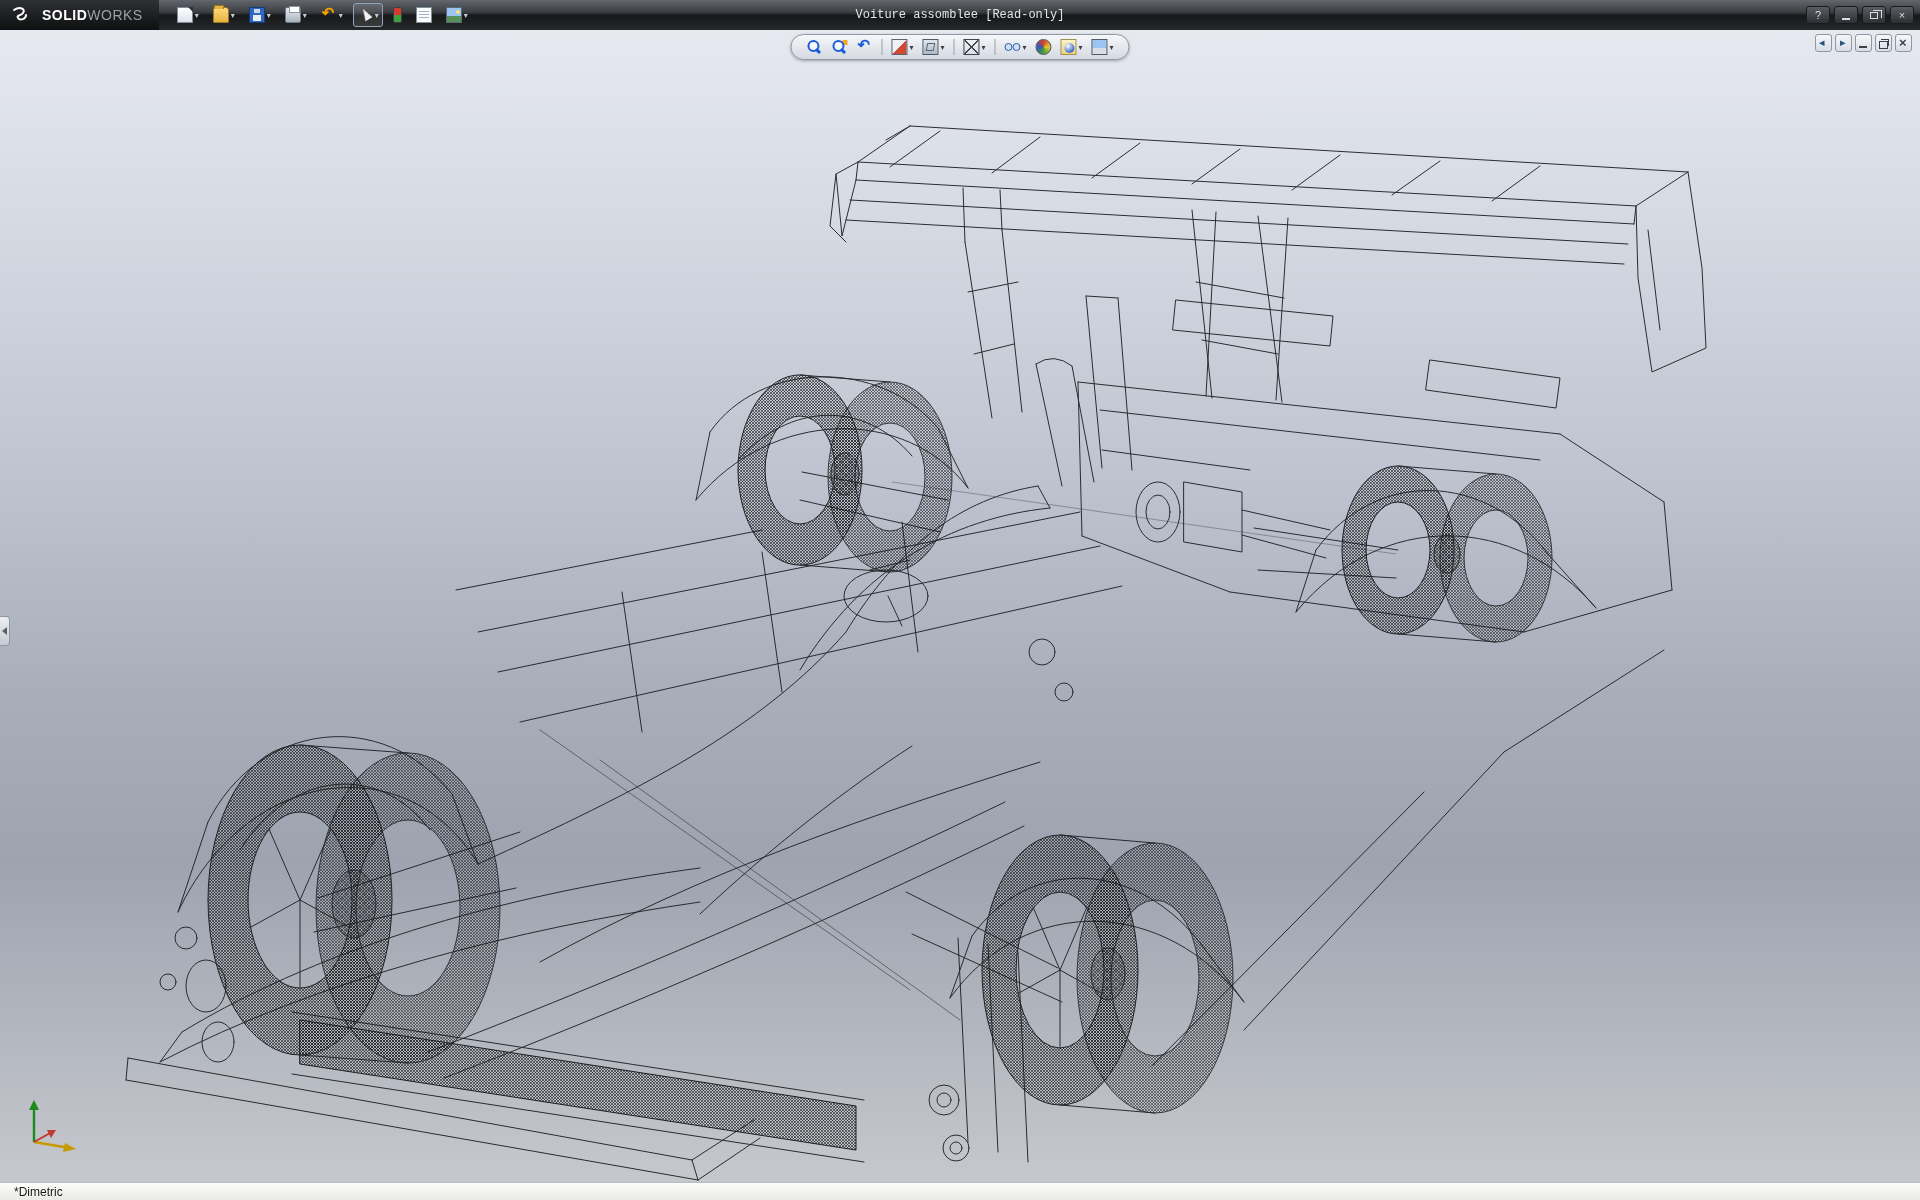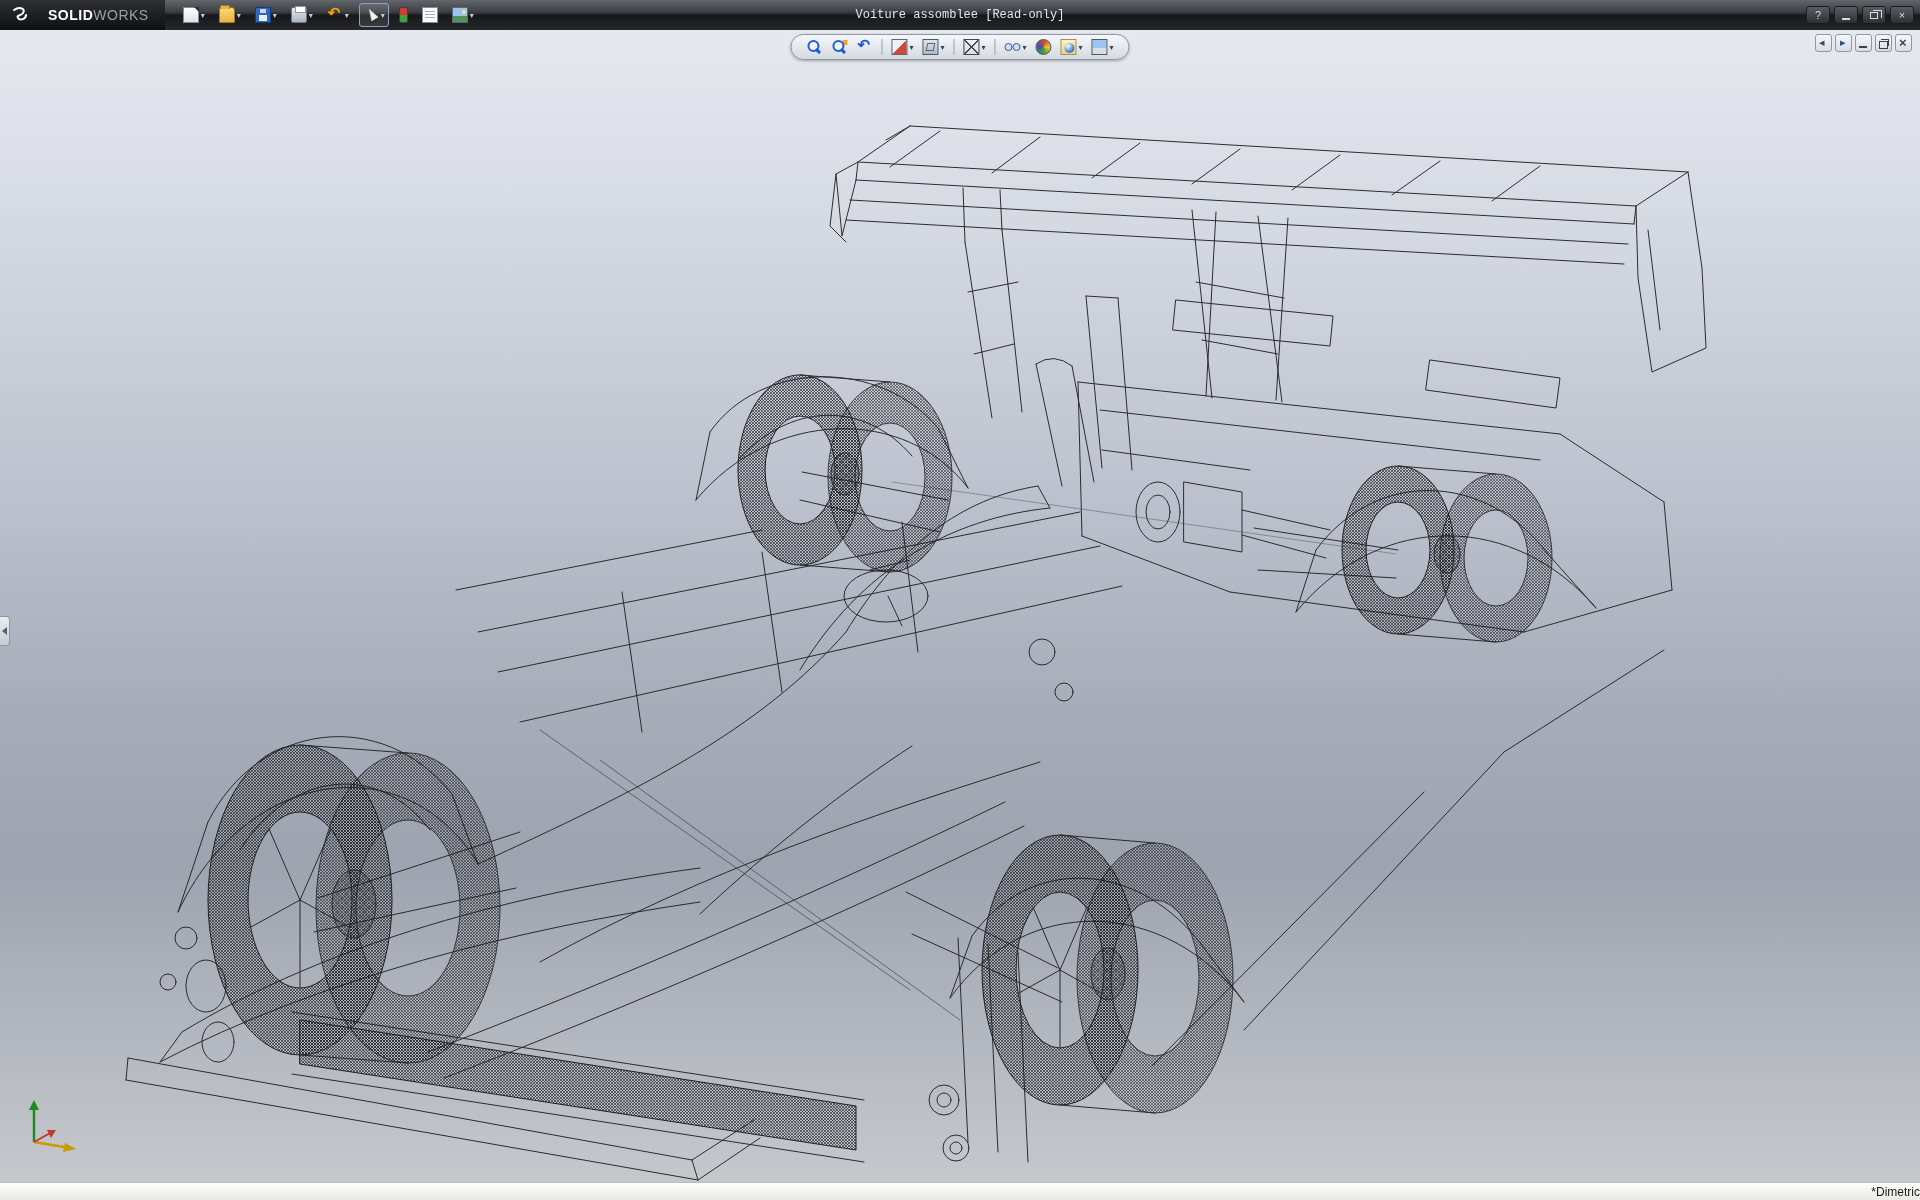--- a/index.html
+++ b/index.html
@@ -9,21 +9,21 @@
     background: #9aa0ac;
   }
 
   
   .titlebar {
     height: 30px; display: flex; align-items: center;
     background: linear-gradient(#63666c 0%, #3b3e42 40%, #17181a 52%, #26282b 100%);
     color: #e8e8e8; position: relative;
   }
   .brand {
-    display: flex; align-items: center; gap: 18px;
+    display: flex; align-items: center; gap: 12px;
     padding: 0 16px 0 10px; height: 100%;
     background: linear-gradient(#2e3033, #0e0f10);
   }
   .brand-name { font-size: 14px; letter-spacing: .5px; }
   .brand-name b { color: #ffffff; font-weight: bold; }
   .brand-name span { color: #9aa0a8; font-weight: normal; }
 
   .main-tools { display: flex; align-items: center; gap: 6px; padding-left: 14px; }
   .tbtn {
     display: inline-flex; align-items: center; gap: 2px;
@@ -144,21 +144,21 @@
   .fm-tab::before { content:""; width:0; height:0; border-top:4px solid transparent; border-bottom:4px solid transparent; border-right:5px solid #55606d; }
 
   
   .triad { position: absolute; left: 18px; bottom: 26px; }
 
   
   .statusbar {
     height: 18px; display: flex; align-items: center;
     background: linear-gradient(#fdfdfc, #e9e9e7);
     border-top: 1px solid #b9bcc0;
-    font-size: 12px; color: #1a1a1a; padding-left: 14px; justify-content: flex-end;
+    font-size: 12px; color: #1a1a1a; padding-left: 14px;
   }
 </style>
 </head>
 <body>
 
 <div class="titlebar">
   <div class="brand">
     <svg width="20" height="20" viewBox="0 0 20 20">
       <path d="M4,5 C10,1 16,4 13,8 C11,11 6,10 8,13 C10,16 16,14 16,10" stroke="#ffffff" stroke-width="2" fill="none" stroke-linecap="round"></path>
     </svg>

